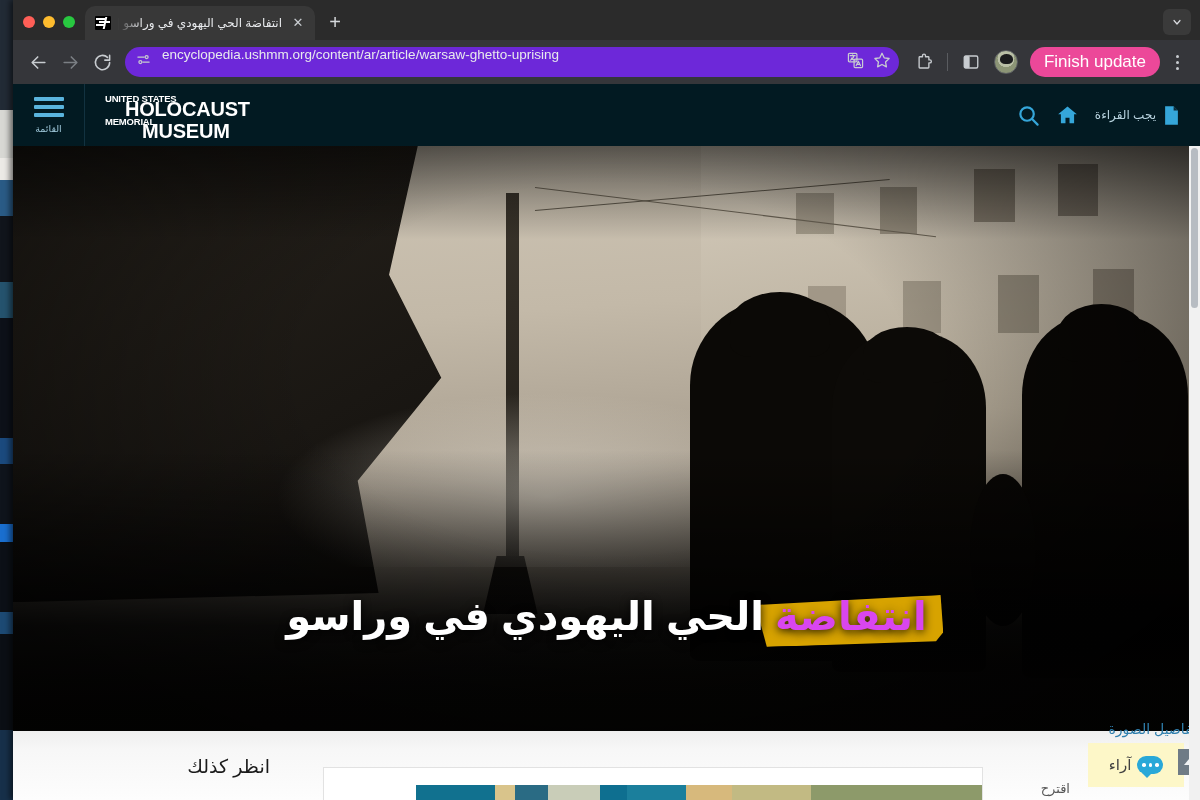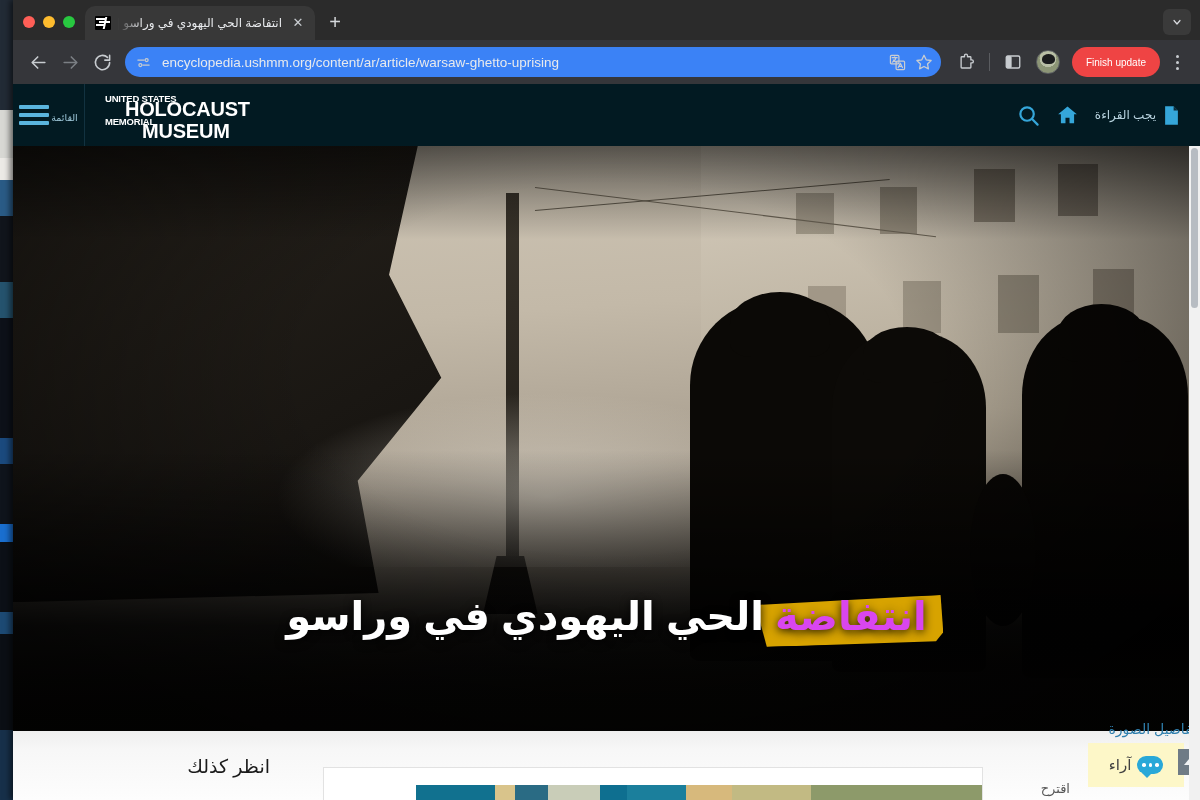--- a/index.html
+++ b/index.html
@@ -76,22 +76,22 @@
   #toolbar {
     height:44px; background:#35363a; display:flex; align-items:center;
     gap:2px; padding:0 10px;
   }
   .navbtn {
     width:30px; height:30px; border-radius:50%;
     display:flex; align-items:center; justify-content:center; color:#c8ccd0;
   }
   .navbtn.dim { color:#7b7f84; }
   #omnibox {
-    flex:1; height:30px; background:#3b82f6; border-radius:15px;
-    display:flex; align-items:center; padding:0 4px 0 6px; margin-left:6px;
+    flex:1; height:30px; background:#6d28d9; border-radius:15px;
+    display:flex; padding:0 4px 0 6px; margin-left:6px;
     position:relative;
   }
   .site-icon {
     width:24px; height:24px; border-radius:50%; flex:0 0 24px;
     display:flex; align-items:center; justify-content:center; color:#c8ccd0;
   }
   #url {
     flex:1; color:#e8eaed; font-size:13.5px; padding-left:7px;
     white-space:nowrap; overflow:hidden;
   }
@@ -107,40 +107,40 @@
   #avatar {
     width:24px; height:24px; border-radius:50%; margin:0 6px;
     background:radial-gradient(circle at 50% 34%,#e9e2c8 0 26%,#b9bfa6 27% 46%,#8c9576 47% 100%);
     border:1px solid #5c5f63; position:relative; overflow:hidden;
   }
   #avatar::after{
     content:""; position:absolute; left:5px; top:3px; width:13px; height:10px;
     background:#1b1c1e; border-radius:50% 50% 40% 40%;
   }
   #finish-update {
-    height:30px; border-radius:15px; background:#ef4444; color:#fff;
-    font-size:10px; padding:0 14px; display:flex; align-items:center;
+    height:30px; border-radius:15px; background:#ec4899; color:#fff;
+    font-size:17px; padding:0 14px; display:flex; align-items:center;
     white-space:nowrap; margin-left:4px;
   }
   .kebab {
     width:26px; height:30px; display:flex; flex-direction:column;
     align-items:center; justify-content:center; gap:3px; margin-left:2px;
   }
   .kebab b { width:3px; height:3px; background:#c8ccd0; border-radius:50%; display:block; }
 
   
   #viewport { position:relative; height:716px; background:#fff; overflow:hidden; }
 
   
   #site-header {
     height:62px; background:#021a22; display:flex; align-items:center;
     position:relative; z-index:5;
   }
   #menu-btn {
-    width:72px; height:62px; display:flex; flex-direction:row;
+    width:72px; height:62px; display:flex; flex-direction:column;
     align-items:center; justify-content:center; gap:2px;
     border-right:1px solid #123240;
   }
   .burger { width:30px; display:flex; flex-direction:column; gap:4px; }
   .burger span { height:4px; background:#5ab4dd; border-radius:1px; display:block; }
   #menu-label { color:#9fc8da; font-size:9.5px; margin-top:4px; }
 
   #logo { padding-left:20px; width:190px; position:relative; height:50px; }
   #logo div { color:#fff; font-weight:bold; letter-spacing:-0.2px; line-height:1; position:absolute; }
   #lg1 { font-size:9.5px;  left:20px; top:4px;  letter-spacing:.4px; }

